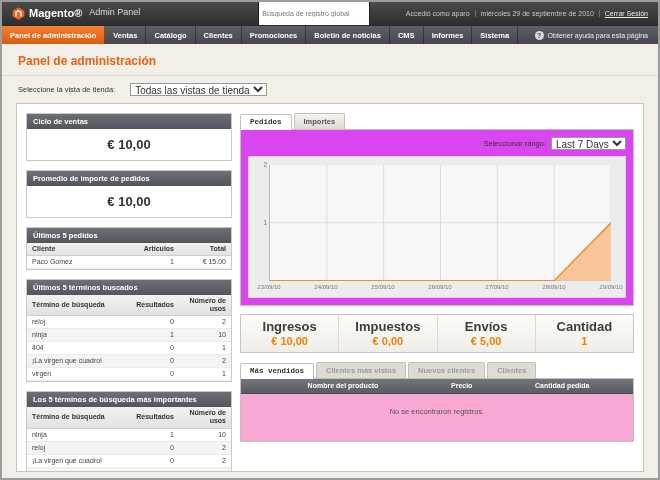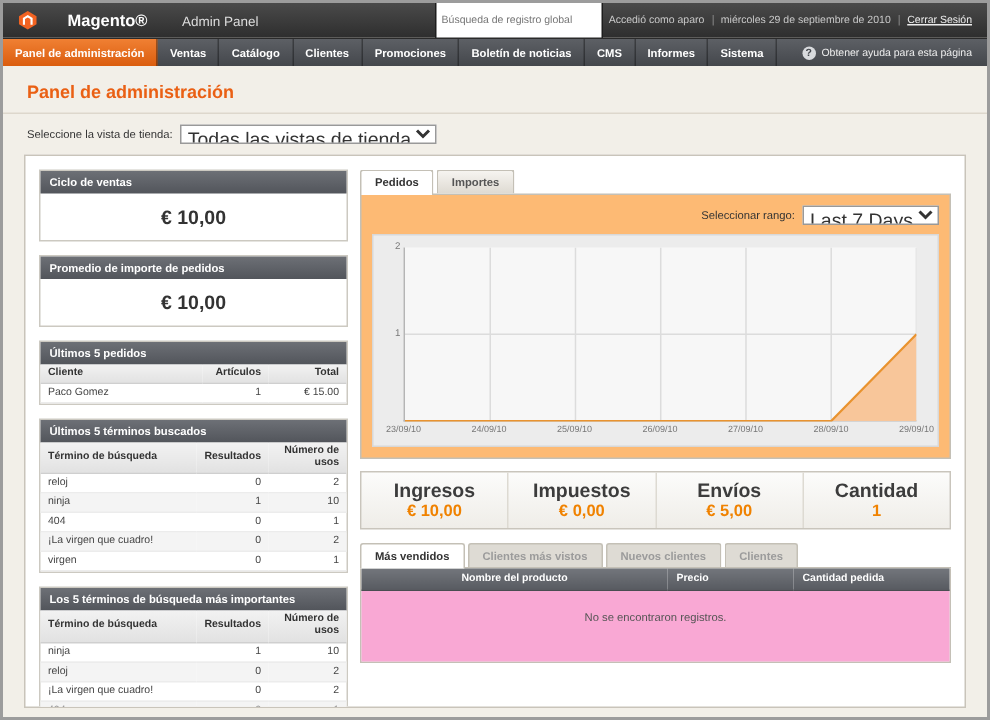--- a/index.html
+++ b/index.html
@@ -2,65 +2,65 @@
 <html><head>
 <meta charset="utf-8">
 <style>
   *{box-sizing:border-box;margin:0;padding:0;}
   html,body{width:660px;height:480px;}
   body{font-family:"Liberation Sans",sans-serif;background:#dcdcdc;}
   .window{width:660px;height:480px;border:2px solid #9c9c9c;background:#f2efe8;display:flex;flex-direction:column;overflow:hidden;}
 
   
   .header{height:23px;flex:none;background:linear-gradient(#4a4a4a,#2e2e2e);display:flex;align-items:center;padding:0 10px;}
-  .logo{display:flex;align-items:center;gap:20px;flex:none;}
+  .logo{display:flex;gap:4px;flex:none;}
   .logo svg{width:13px;height:13px;display:block;}
   .brand{color:#fff;font-size:11px;font-weight:bold;}
   .brand-suffix{color:#ddd;font-size:9px;margin-left:3px;}
   .global-search{margin-left:118px;width:112px;height:31px;font-size:7px;border:1px solid #1d1d1d;padding:1px 3px;background:#fff;color:#555;}
   .header-right{margin-left:auto;display:flex;align-items:center;font-size:7px;color:#c9c9c9;white-space:nowrap;}
   .piped{margin-left:5px;padding-left:5px;border-left:1px solid #6e6e6e;}
   .logout{color:#eee;text-decoration:underline;cursor:pointer;}
 
   
   .nav{height:19px;flex:none;background:linear-gradient(#5d6065,#44474c);display:flex;align-items:stretch;font-size:7.5px;font-weight:bold;color:#fff;border-top:1px solid #2a2a2a;}
   .nav-item{display:flex;align-items:center;padding:0 8px;border-right:1px solid rgba(0,0,0,.35);cursor:pointer;}
   .nav-item.active{background:linear-gradient(#f08033,#db5d0e);}
   .nav-help{margin-left:auto;display:flex;align-items:center;gap:4px;padding:0 10px;font-weight:normal;color:#eee;font-size:7px;}
   .help-icon{width:9px;height:9px;border-radius:50%;background:#d8dadd;color:#41454b;font-size:7px;font-weight:bold;display:flex;align-items:center;justify-content:center;}
 
   
   .page-title{color:#ea6014;font-size:12px;font-weight:bold;padding:10px 16px 7px;line-height:14px;}
   .rule{height:1px;background:#ddd7cc;margin-bottom:7px;}
-  .store-row{padding:0 16px;font-size:7.5px;color:#333;display:flex;align-items:center;gap:5px;margin-bottom:7px;height:13px;}
-  select{font-size:13px;height:13px;border:1px solid #999;background:#fff;color:#333;}
+  .store-row{padding:0 16px;font-size:7.5px;color:#333;display:flex;align-items:center;gap:15px;margin-bottom:7px;height:13px;}
+  select{font-size:10px;height:13px;border:1px solid #999;background:#fff;color:#333;}
 
   .main{margin:0 14px;background:#fff;border:1px solid #c9c4ba;padding:9px;display:flex;gap:8px;height:369px;overflow:hidden;}
 
   
   .col-left{width:206px;flex:none;}
   .box{border:1px solid #ccc9c1;margin-bottom:9px;background:#fff;}
   .box-head{background:linear-gradient(#6d7076,#52555b);color:#fff;font-size:7.5px;font-weight:bold;padding:3px 6px;}
   .box-value{text-align:center;font-size:13px;font-weight:bold;color:#333;padding:8px 6px;}
   table{width:100%;border-collapse:collapse;line-height:1.15;}
   .box th{background:linear-gradient(#f2f2f2,#e2e2e2);font-size:7px;color:#333;text-align:left;padding:2px 5px;border-bottom:1px solid #cfcfcf;font-weight:bold;}
   .box td{font-size:7px;color:#444;padding:2px 5px;border-bottom:1px solid #ececec;}
   .box tr.alt{background:#f4f4f4;}
   th.num,td.num{text-align:right;}
   .box th:nth-child(2),.box td:nth-child(2){width:44px;}
   .box th:nth-child(3),.box td:nth-child(3){width:52px;}
 
   
   .col-right{flex:1;min-width:0;}
   .tabs{display:flex;align-items:flex-end;gap:2px;border-bottom:1px solid #c4c0b6;}
   .tab{font-size:7.5px;font-weight:bold;color:#555;padding:3px 9px;border:1px solid #c4c0b6;border-bottom:none;background:linear-gradient(#f6f4f0,#dedad2);border-radius:2px 2px 0 0;cursor:pointer;}
-  .tab.active{background:#fff;color:#333;margin-bottom:-1px;padding-bottom:4px;}
+  .tab.active{background:#fff;color:#333;margin-bottom:-1px;padding-bottom:4px;font-family:Liberation Mono, monospace;}
   .tabs2{margin-top:9px;}
   .tabs2 .tab:not(.active){color:#9b9b9b;background:#dedbd4;}
-  .panel{border:1px solid #c4c0b6;border-top:none;background:#fdba74;padding:7px;}
+  .panel{border:1px solid #c4c0b6;border-top:none;background:#d946ef;padding:7px;}
   .range-row{display:flex;justify-content:flex-end;align-items:center;gap:5px;font-size:7.5px;color:#333;}
   .chart{margin-top:6px;background:#ececec;border:1px solid #d8d8d8;padding:8px 14px 3px 20px;}
   .plot{position:relative;height:116px;background:#f7f7f7;border-left:1px solid #b5b5b5;border-bottom:1px solid #b5b5b5;}
   .plot svg{position:absolute;inset:0;}
   .ylabel{position:absolute;left:-13px;width:10px;text-align:right;font-size:6.5px;color:#777;}
   .xlabels{position:relative;height:11px;margin-top:2px;}
   .xlabels span{position:absolute;top:1px;transform:translateX(-50%);font-size:6px;color:#777;white-space:nowrap;}
   .stats{margin-top:8px;border:1px solid #c9c5bc;background:linear-gradient(#fcfcfb,#efede8);display:flex;text-align:center;}
   .stat{flex:1;padding:4px 2px 5px;border-left:1px solid #dddad2;}
   .stat:first-child{border-left:none;}

